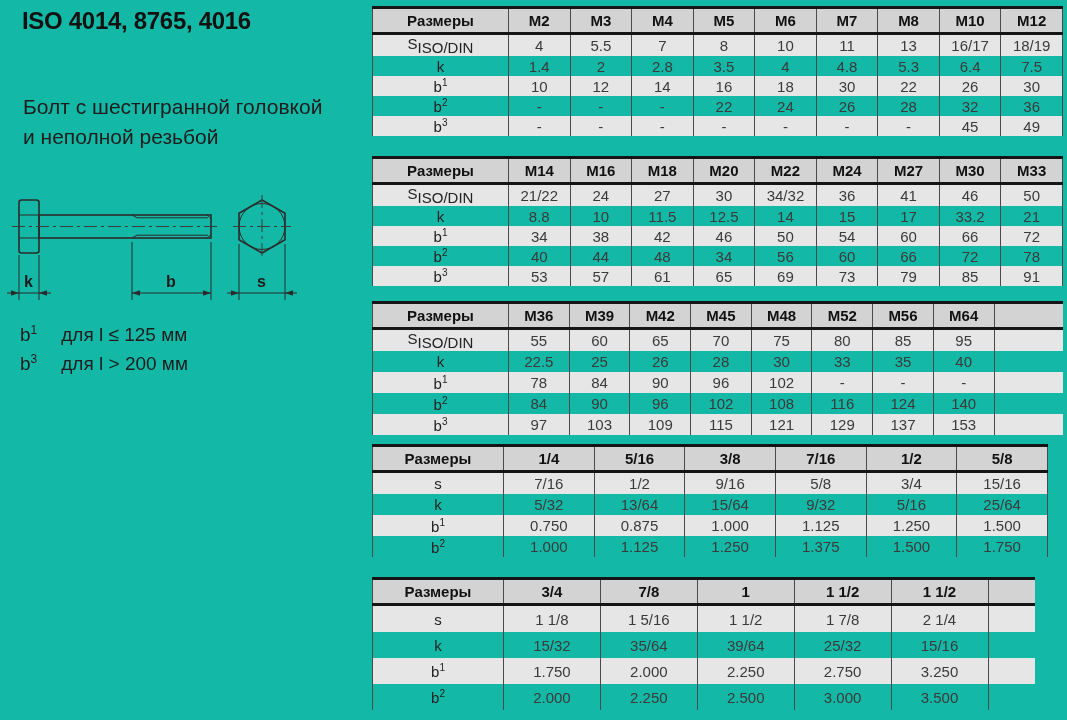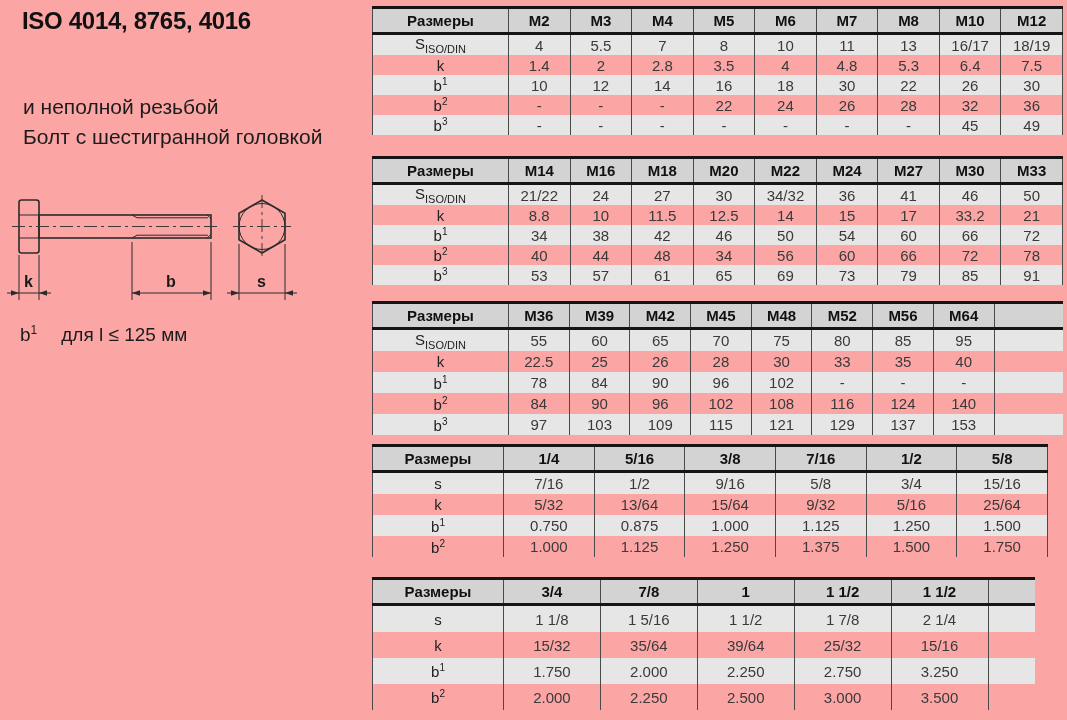--- a/index.html
+++ b/index.html
@@ -1,17 +1,17 @@
 <!DOCTYPE html>
 <html><head>
 <meta charset="utf-8">
 <style>
   html,body{margin:0;padding:0;background:#fff;}
   .page{
-    position:relative;width:1067px;height:720px;background:#fca5a5;overflow:hidden;
+    position:relative;width:1067px;height:720px;background:#14b8a6;overflow:hidden;
     font-family:"Liberation Sans","DejaVu Sans",sans-serif;color:#1a1a1a;
   }
   
   .title-block{position:absolute;left:22px;top:2px;font-weight:bold;font-size:24px;line-height:37px;letter-spacing:-0.3px;color:#111;}
   .title-block span{display:block;}
   .subtitle-block{position:absolute;left:23px;top:92px;font-size:21px;line-height:30px;color:#1c1c1c;}
   .subtitle-block span{display:block;}
   .diagram{position:absolute;left:5px;top:188px;}
   .notes{position:absolute;left:20px;top:320px;font-size:19px;line-height:29px;color:#1c1c1c;}
   .notes .note sup{font-size:12px;line-height:0;}
@@ -26,21 +26,21 @@
   .tbl-wrap table{width:100%;border-collapse:collapse;table-layout:fixed;border-top:3px solid #151515;}
   .tbl-wrap th,.tbl-wrap td{
     border-left:1px solid #4a4a4a;text-align:center;vertical-align:middle;padding:0;
     font-size:15px;overflow:hidden;white-space:nowrap;
   }
   #t1 table,#t2 table,#t4 table{border-right:1px solid #4a4a4a;}
   .tbl-wrap thead th{background:#d3d3d3;font-weight:bold;color:#111;border-bottom:3px solid #151515;height:23px;}
   .tbl-wrap tbody th{font-weight:normal;color:#222;}
   .tbl-wrap tbody td{color:#3a3a3a;}
   .tbl-wrap tbody tr.band th,.tbl-wrap tbody tr.band td{background:#e6e6e6;}
-  .tbl-wrap tbody th sub{font-size:11px;letter-spacing:0;}
+  .tbl-wrap tbody th sub{font-size:15px;letter-spacing:0;}
   .tbl-wrap tbody th sup{font-size:10px;}
   #t1 tbody th,#t1 tbody td,#t2 tbody th,#t2 tbody td{height:20px;}
   #t3 tbody th,#t3 tbody td{height:21px;}
   #t4 tbody th,#t4 tbody td{height:21px;}
   #t5 tbody th,#t5 tbody td{height:26px;}
   #t1 col.c-label,#t2 col.c-label,#t3 col.c-label{width:136px;}
   #t4 col.c-label,#t5 col.c-label{width:131px;}
   #t3 col.c-empty{width:69px;}
   #t5 col.c-empty{width:47px;}
   
@@ -54,22 +54,22 @@
 </head>
 <body>
 
 <div class="page">
 
   <div class="title-block">
     <span>ISO 4014, 8765, 4016</span>
   </div>
 
   <div class="subtitle-block">
+    <span>Болт с шестигранной головкой</span>
     <span>и неполной резьбой</span>
-    <span>Болт с шестигранной головкой</span>
   </div>
 
   <svg class="diagram" width="310" height="135" viewBox="0 0 310 135">
 
     <g>
       <rect class="outline" x="14" y="12" width="20" height="53" rx="2.5"></rect>
       <line class="thin" x1="14" y1="27" x2="34" y2="27"></line>
       <line class="thin" x1="14" y1="50" x2="34" y2="50"></line>
 
       <rect class="outline" x="34" y="27" width="172" height="23"></rect>
@@ -114,20 +114,21 @@
       <line class="dim" x1="280" y1="56" x2="280" y2="112"></line>
       <line class="dim" x1="222" y1="105" x2="292" y2="105"></line>
       <polygon class="arr" points="234,105 226,102.3 226,107.7"></polygon>
       <polygon class="arr" points="280,105 288,102.3 288,107.7"></polygon>
       <text x="252" y="99">s</text>
     </g>
   </svg>
 
   <div class="notes">
     <div class="note"><span>b</span><sup>1</sup><span class="nt">для l ≤ 125 мм</span></div>
+    <div class="note"><span>b</span><sup>3</sup><span class="nt">для l &gt; 200 мм</span></div>
   </div>
 
   <div class="tbl-wrap" id="t1">
       <table>
         <colgroup>
           <col class="c-label">
           <col class="c-data">
           <col class="c-data">
           <col class="c-data">
           <col class="c-data">

